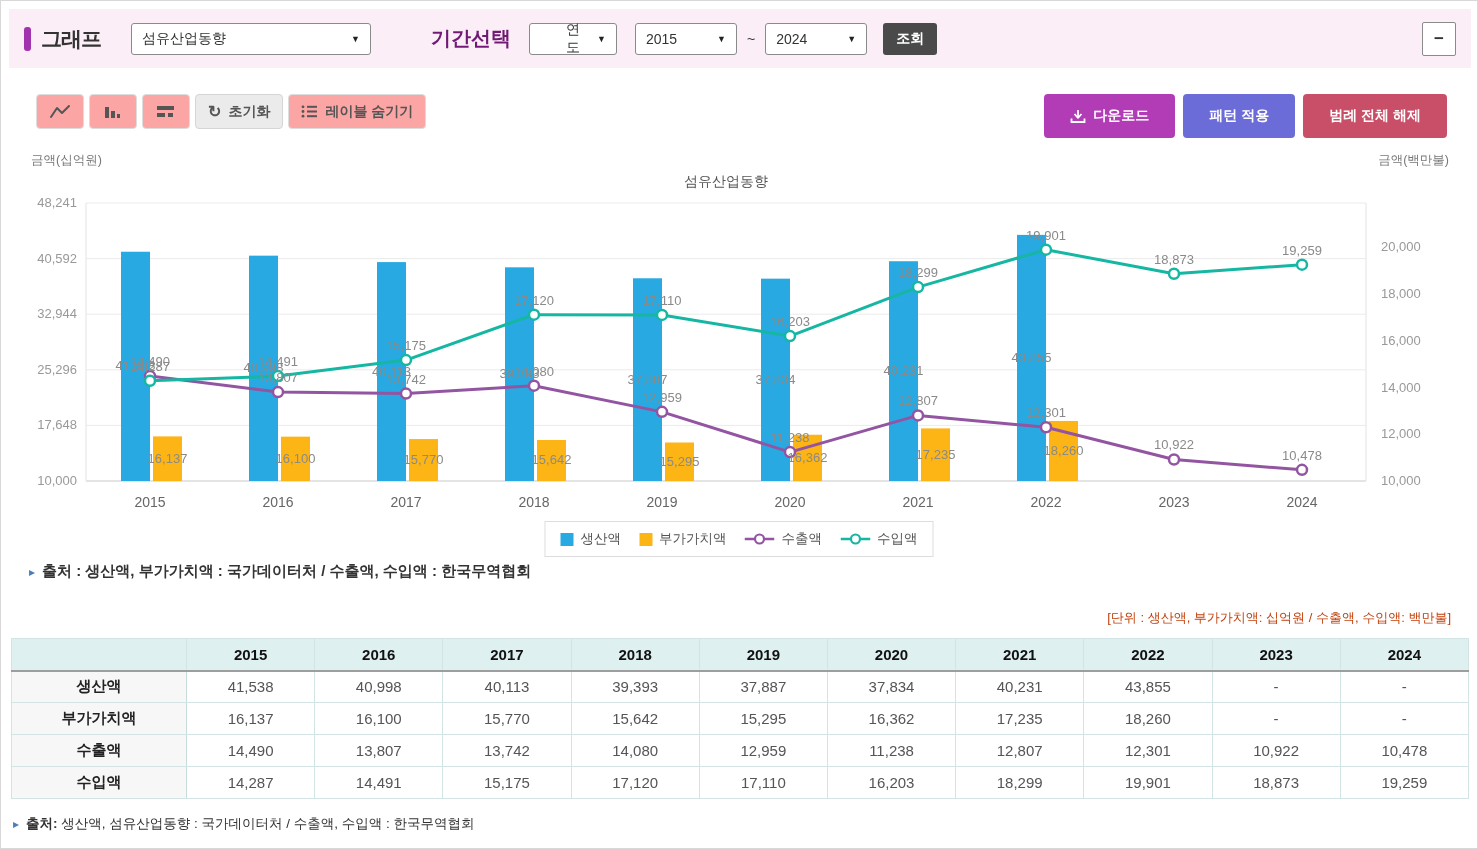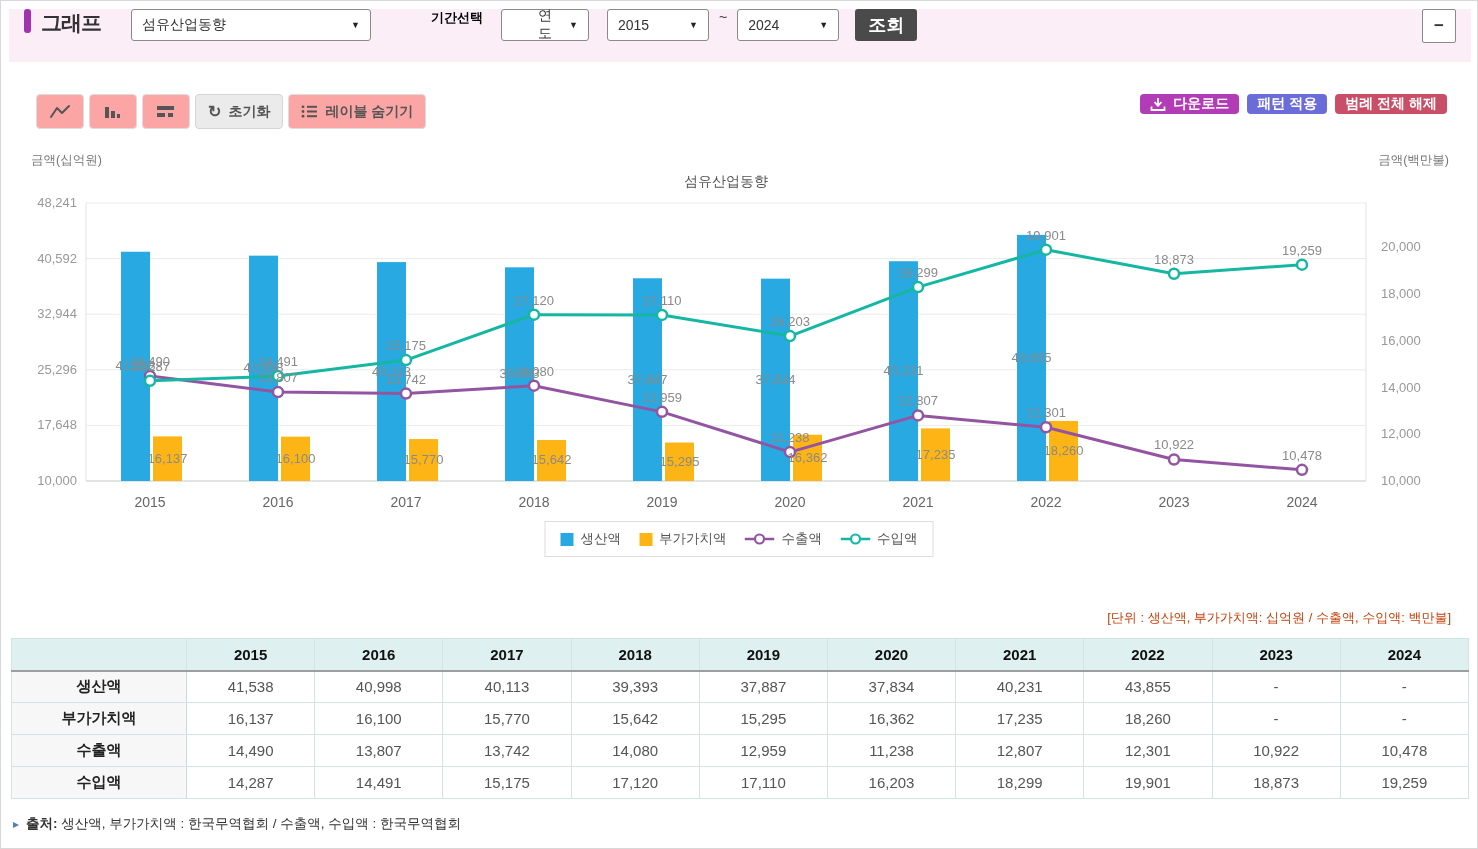--- a/index.html
+++ b/index.html
@@ -1,40 +1,40 @@
 <!DOCTYPE html>
 <html><head>
 <meta charset="utf-8">
 <style>
   html,body{margin:0;padding:0;background:#fff;}
   body{font-family:"Liberation Sans","DejaVu Sans",sans-serif;}
   .page{position:relative;width:1478px;height:849px;background:#fff;border:1px solid #d8d8d8;box-sizing:border-box;overflow:hidden;}
 
   
-  .header{position:absolute;left:8px;top:8px;width:1462px;height:53px;background:#fceef7;display:flex;align-items:flex-start;box-sizing:border-box;padding:0 15px;}
+  .header{position:absolute;left:8px;top:8px;width:1462px;height:59px;background:#fceef7;display:flex;align-items:center;box-sizing:border-box;padding:0 15px;}
   .accent-bar{width:7px;height:24px;border-radius:3px;background:#a233ae;margin-right:10px;flex:none;}
   .header-title{font-size:21px;font-weight:bold;color:#333;margin-right:30px;letter-spacing:-1px;}
   .select{height:32px;background:#fff;border:1px solid #8a8a8a;border-radius:3px;display:flex;align-items:center;justify-content:space-between;padding:0 10px;font-size:14px;color:#333;box-sizing:border-box;cursor:pointer;}
   .select .arrow{font-size:9px;color:#222;margin-left:8px;}
   .sel-chart{width:240px;}
-  .period-label{font-size:13px;font-weight:bold;color:#000000;margin:0 18px 0 60px;}
+  .period-label{font-size:20px;font-weight:bold;color:#701a75;margin:0 18px 0 60px;}
   .sel-period{width:88px;margin-right:18px;padding-left:36px;}
   .sel-year{width:102px;}
   .tilde{margin:0 10px;color:#333;font-size:14px;}
-  .search-btn{margin-left:16px;height:32px;padding:0 13px;background:#4a4a4a;color:#fff;font-size:18px;font-weight:bold;border:none;border-radius:3px;cursor:pointer;}
+  .search-btn{margin-left:16px;height:32px;padding:0 13px;background:#4a4a4a;color:#fff;font-size:14px;font-weight:bold;border:none;border-radius:3px;cursor:pointer;}
   .collapse-btn{margin-left:auto;width:34px;height:34px;background:#fff;border:1px solid #8a8a8a;border-radius:2px;font-size:17px;font-weight:bold;color:#333;display:flex;align-items:center;justify-content:center;cursor:pointer;box-sizing:border-box;}
 
   
   .toolbar-left{position:absolute;left:35px;top:93px;display:flex;gap:5px;}
   .tool-btn{height:35px;min-width:48px;background:#fca5a5;border:1px solid #ddd;border-radius:4px;display:flex;align-items:center;justify-content:center;gap:7px;font-size:14px;font-weight:600;color:#555;box-sizing:border-box;cursor:pointer;padding:0 12px;}
   .tool-btn svg{display:block;}
   .reset-btn{background:#ebebeb;border-color:#d5d5d5;}
   .reset-glyph{font-size:16px;line-height:1;color:#555;}
   .toolbar-right{position:absolute;right:30px;top:93px;display:flex;gap:8px;}
-  .action-btn{height:20px;border:none;border-radius:4px;color:#fff;font-size:14px;font-weight:bold;padding:0 10px;display:flex;align-items:center;gap:7px;cursor:pointer;}
+  .action-btn{height:44px;border:none;border-radius:4px;color:#fff;font-size:14px;font-weight:bold;padding:0 26px;display:flex;align-items:center;gap:7px;cursor:pointer;}
   .download-btn{background:#b23cb5;}
   .pattern-btn{background:#6c6cd9;justify-content:center;}
   .legend-clear-btn{background:#c94f68;}
 
   
   .chart-area{position:absolute;left:0;top:145px;width:1390px;height:375px;}
   #chart-svg{position:absolute;left:0;top:0;}
   #chart-svg text{font-family:"Liberation Sans","DejaVu Sans",sans-serif;}
   .legend{position:absolute;left:50%;top:520px;transform:translateX(-50%);display:flex;align-items:center;gap:18px;border:1px solid #ddd;background:#fff;padding:8px 15px;}
   .legend-item{display:flex;align-items:center;gap:7px;font-size:13.5px;color:#555;cursor:pointer;white-space:nowrap;}
@@ -277,20 +277,23 @@
       </div>
       <div class="legend-item">
         <svg width="30" height="12">
           <line x1="0" y1="6" x2="30" y2="6" stroke="#15b7a3" stroke-width="2.5"></line>
           <circle cx="15" cy="6" r="4.5" fill="#fff" stroke="#15b7a3" stroke-width="2.2"></circle>
         </svg>
         <span>수입액</span>
       </div>
     </div>
 
+  <div class="source-note">
+    <span class="bullet">▸</span><span>출처 : 생산액, 부가가치액 : 국가데이터처 / 수출액, 수입액 : 한국무역협회</span>
+  </div>
 
   <div class="unit-note">[단위 : 생산액, 부가가치액: 십억원 / 수출액, 수입액: 백만불]</div>
 
   <table class="data-table" id="data-table">
     <colgroup id="table-colgroup">
         <col style="width: 175px;">
         <col>
         <col>
         <col>
         <col>
@@ -366,16 +369,16 @@
           <td class="val">16,203</td>
           <td class="val">18,299</td>
           <td class="val">19,901</td>
           <td class="val">18,873</td>
           <td class="val">19,259</td>
         </tr>
       </tbody>
   </table>
 
   <div class="footer-source">
-    <span class="bullet">▸</span><span class="b">출처:</span><span> 생산액, 부가가치액 : 한국무역협회 / 수출액, 수입액 : 한국무역협회</span>
+    <span class="bullet">▸</span><span class="b">출처:</span><span> 생산액, 섬유산업동향 : 국가데이터처 / 수출액, 수입액 : 한국무역협회</span>
   </div>
 
 </div>
 
 </body></html>

